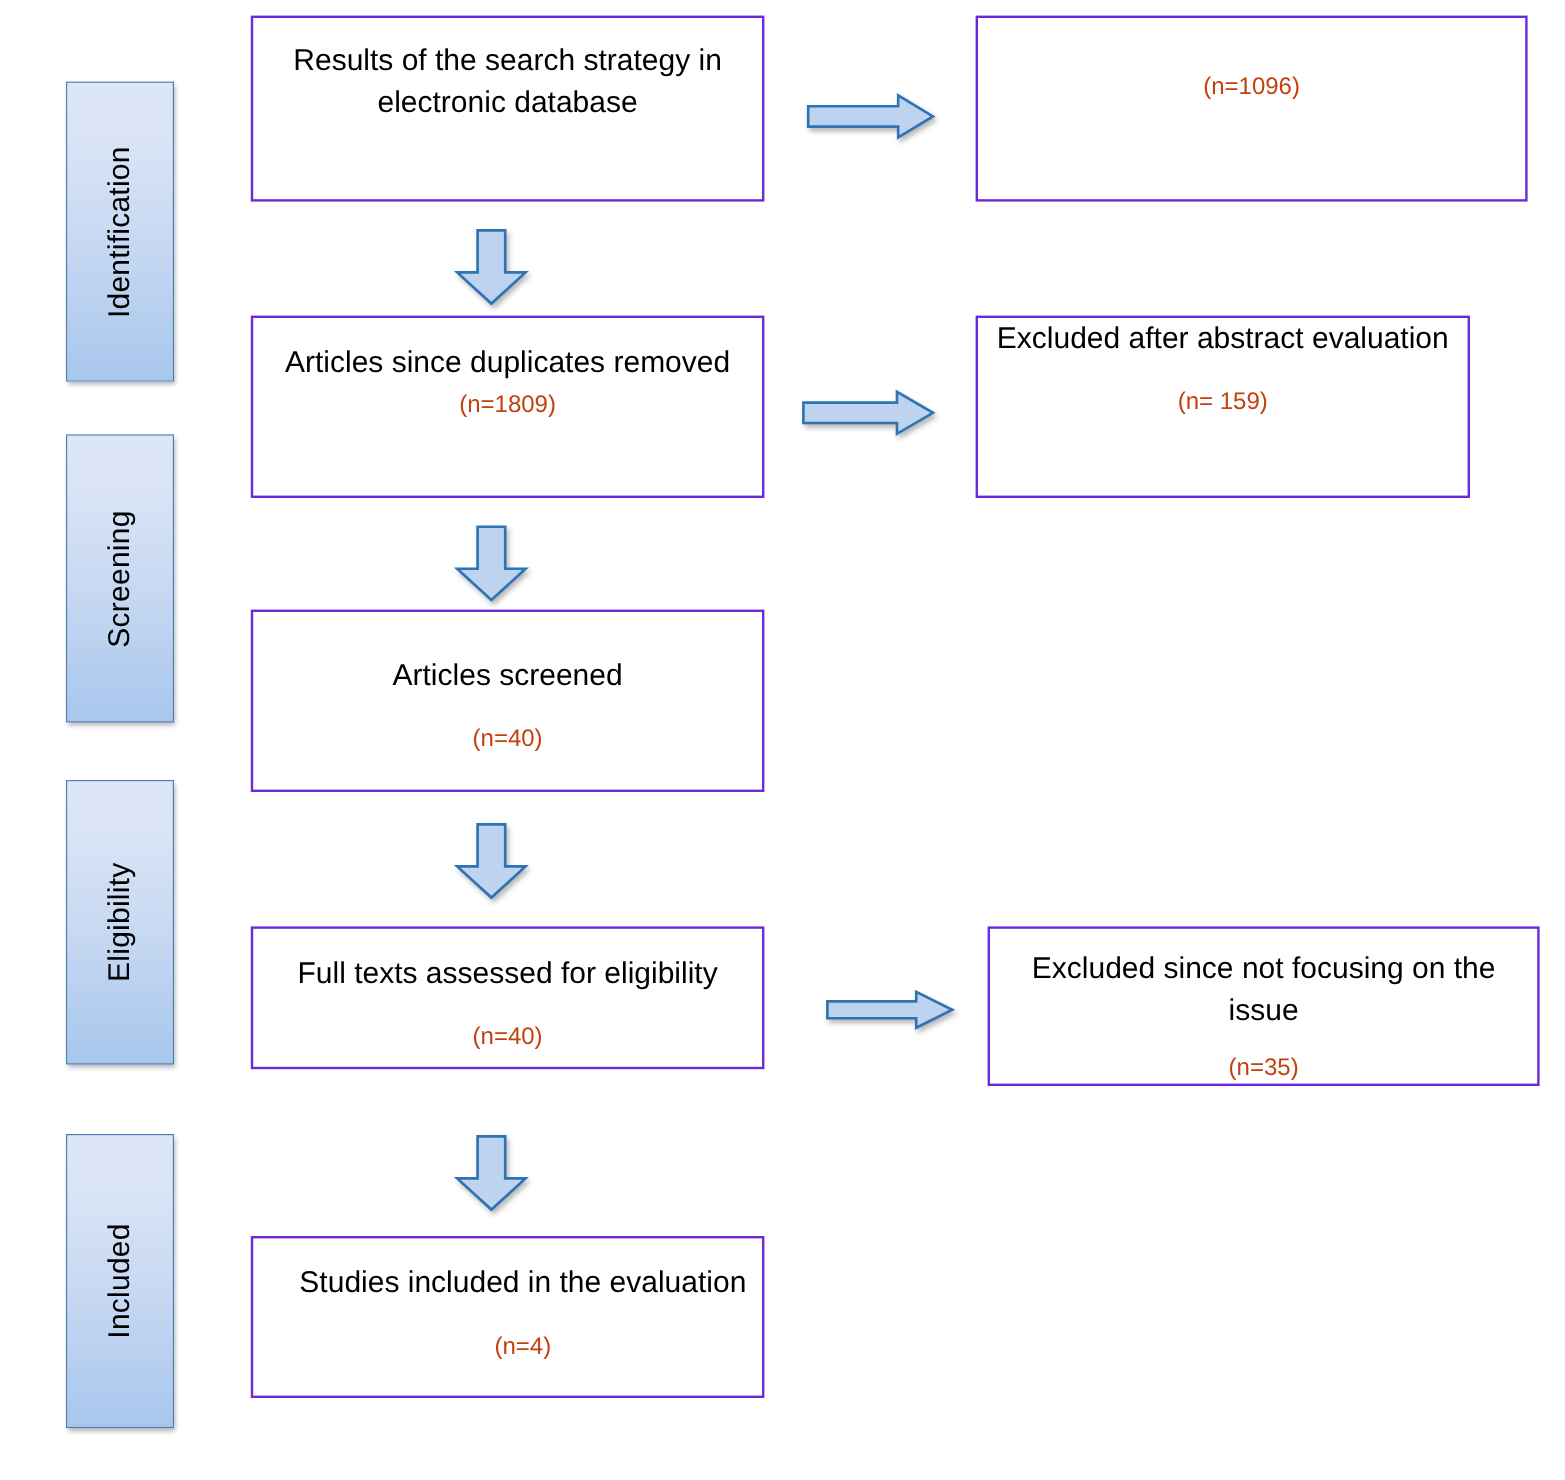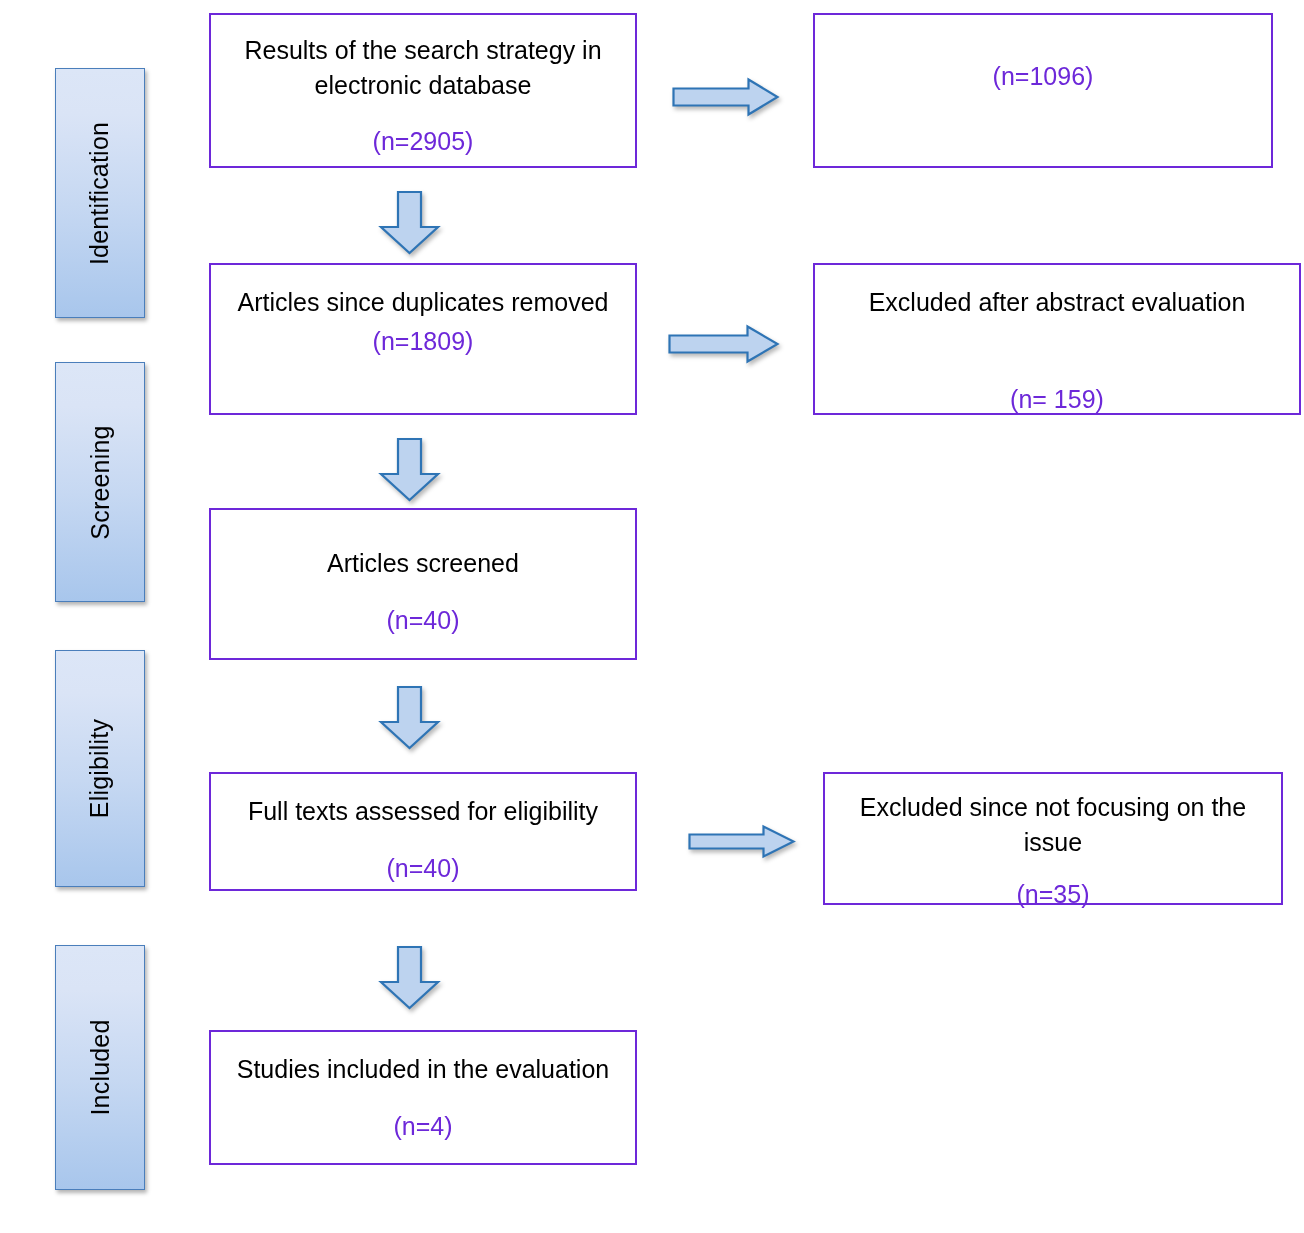--- a/index.html
+++ b/index.html
@@ -54,23 +54,23 @@
   }
   .proc-title {
     text-align: center;
     font-size: 25px;
     line-height: 1.38;
     color: #000000;
     width: 94%;
   }
   .proc-count {
     text-align: center;
-    font-size: 25px;
+    font-size: 20px;
     line-height: 1.38;
-    color: #6d28d9;
+    color: #c2410c;
     width: 94%;
   }
 
   
   .arrow {
     position: absolute;
   }
   .arrow svg {
     display: block;
     overflow: visible;
@@ -92,21 +92,20 @@
   <div class="stage-box" style="left:55px; top:650px; width:90px; height:237px;">
     <span class="stage-label">Eligibility</span>
   </div>
 
   <div class="stage-box" style="left:55px; top:945px; width:90px; height:245px;">
     <span class="stage-label">Included</span>
   </div>
 
   <div class="proc-box" style="left:209px; top:13px; width:428px; height:155px; padding-top:18px;">
     <div class="proc-title">Results of the search strategy in electronic database</div>
-    <div class="proc-count" style="margin-top:22px;">(n=2905)</div>
   </div>
 
   <div class="proc-box" style="left:813px; top:13px; width:460px; height:155px; padding-top:22px;">
     <div class="proc-count" style="margin-top:22px;">(n=1096)</div>
   </div>
 
   <div class="arrow" style="left:672px; top:78px; width:108px; height:40px;">
     <svg width="108" height="40" viewBox="0 0 108 40">
       <g transform="translate(1.5,1.5)">
         <path d="M0,9 L75,9 L75,0 L104,17.5 L75,35 L75,26 L0,26 Z" fill="#bdd3ef" stroke="#2e74b5" stroke-width="2.2" stroke-linejoin="miter" style="filter:drop-shadow(2px 3px 2px rgba(0,0,0,0.28));"></path>
@@ -120,21 +119,21 @@
         <path d="M17,0 L40,0 L40,35 L57,35 L28.5,61 L0,35 L17,35 Z" fill="#bdd3ef" stroke="#2e74b5" stroke-width="2.2" stroke-linejoin="miter" style="filter:drop-shadow(2px 3px 2px rgba(0,0,0,0.28));"></path>
       </g>
     </svg>
   </div>
 
   <div class="proc-box" style="left:209px; top:263px; width:428px; height:152px; padding-top:20px;">
     <div class="proc-title">Articles since duplicates removed</div>
     <div class="proc-count" style="margin-top:4px;">(n=1809)</div>
   </div>
 
-  <div class="proc-box" style="left:813px; top:263px; width:488px; height:152px; padding-top:20px;gap:40px;">
+  <div class="proc-box" style="left:813px; top:263px; width:412px; height:152px; ">
     <div class="proc-title">Excluded after abstract evaluation</div>
     <div class="proc-count" style="margin-top:22px;">(n= 159)</div>
   </div>
 
   <div class="arrow" style="left:668px; top:325px; width:112px; height:40px;">
     <svg width="112" height="40" viewBox="0 0 112 40">
       <g transform="translate(1.5,1.5)">
         <path d="M0,9 L78,9 L78,0 L108,17.5 L78,35 L78,26 L0,26 Z" fill="#bdd3ef" stroke="#2e74b5" stroke-width="2.2" stroke-linejoin="miter" style="filter:drop-shadow(2px 3px 2px rgba(0,0,0,0.28));"></path>
       </g>
     </svg>
@@ -180,18 +179,18 @@
   </div>
 
   <div class="arrow" style="left:379px; top:945px; width:64px; height:66px;">
     <svg width="64" height="66" viewBox="0 0 64 66">
       <g transform="translate(2,2)">
         <path d="M17,0 L40,0 L40,35 L57,35 L28.5,61 L0,35 L17,35 Z" fill="#bdd3ef" stroke="#2e74b5" stroke-width="2.2" stroke-linejoin="miter" style="filter:drop-shadow(2px 3px 2px rgba(0,0,0,0.28));"></path>
       </g>
     </svg>
   </div>
 
-  <div class="proc-box" style="left:209px; top:1030px; width:428px; height:135px; padding-top:20px;">
+  <div class="proc-box" style="left:209px; top:1030px; width:428px; height:135px; padding-top:20px;align-items:flex-end;">
     <div class="proc-title">Studies included in the evaluation</div>
     <div class="proc-count" style="margin-top:22px;">(n=4)</div>
   </div>
 
 </div>
 
 </body></html>

